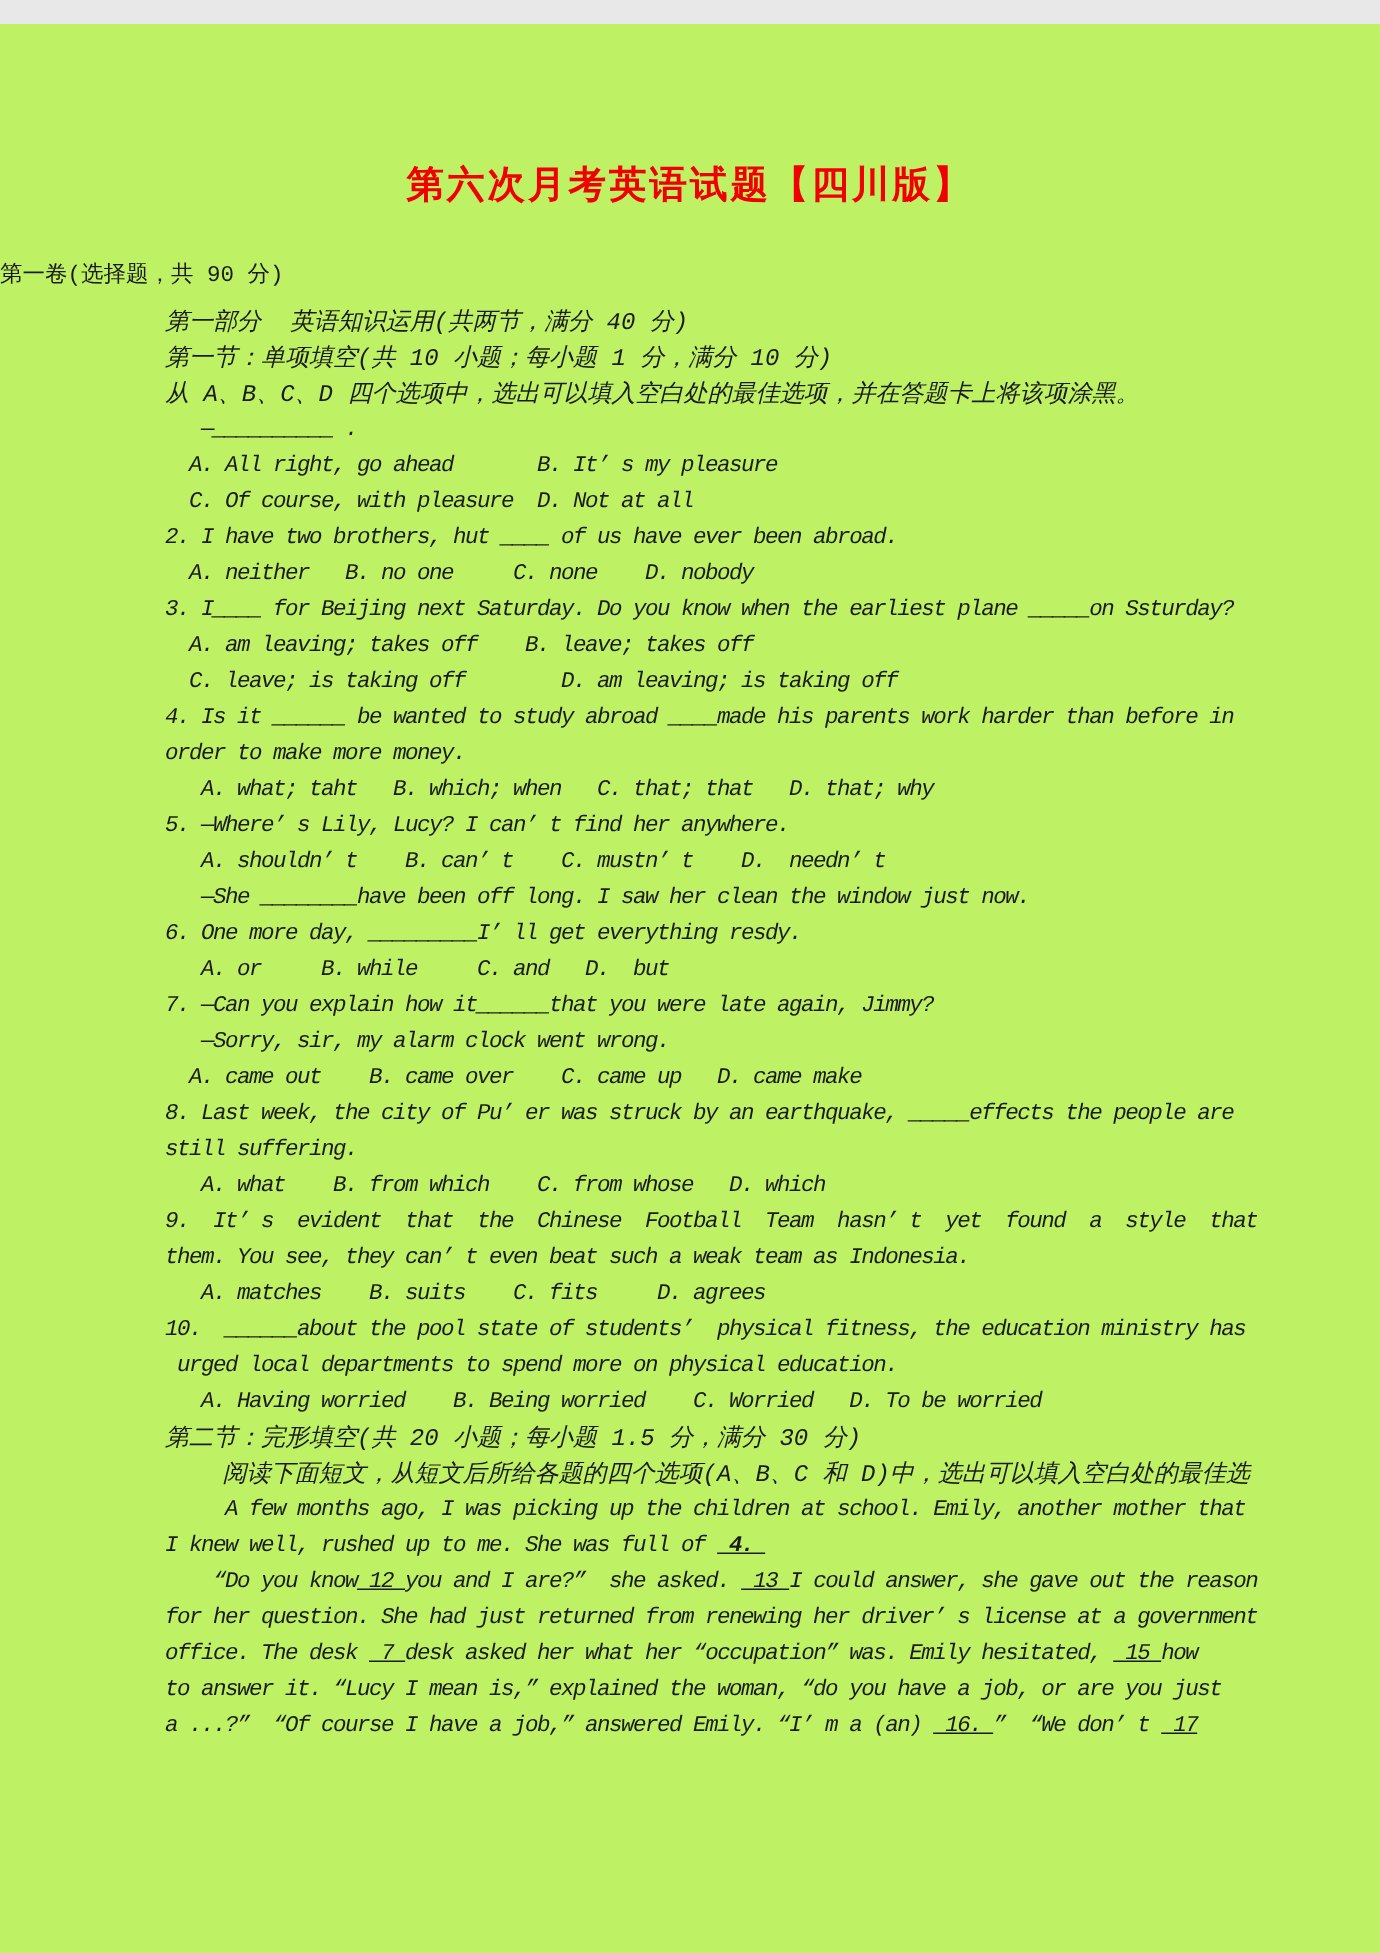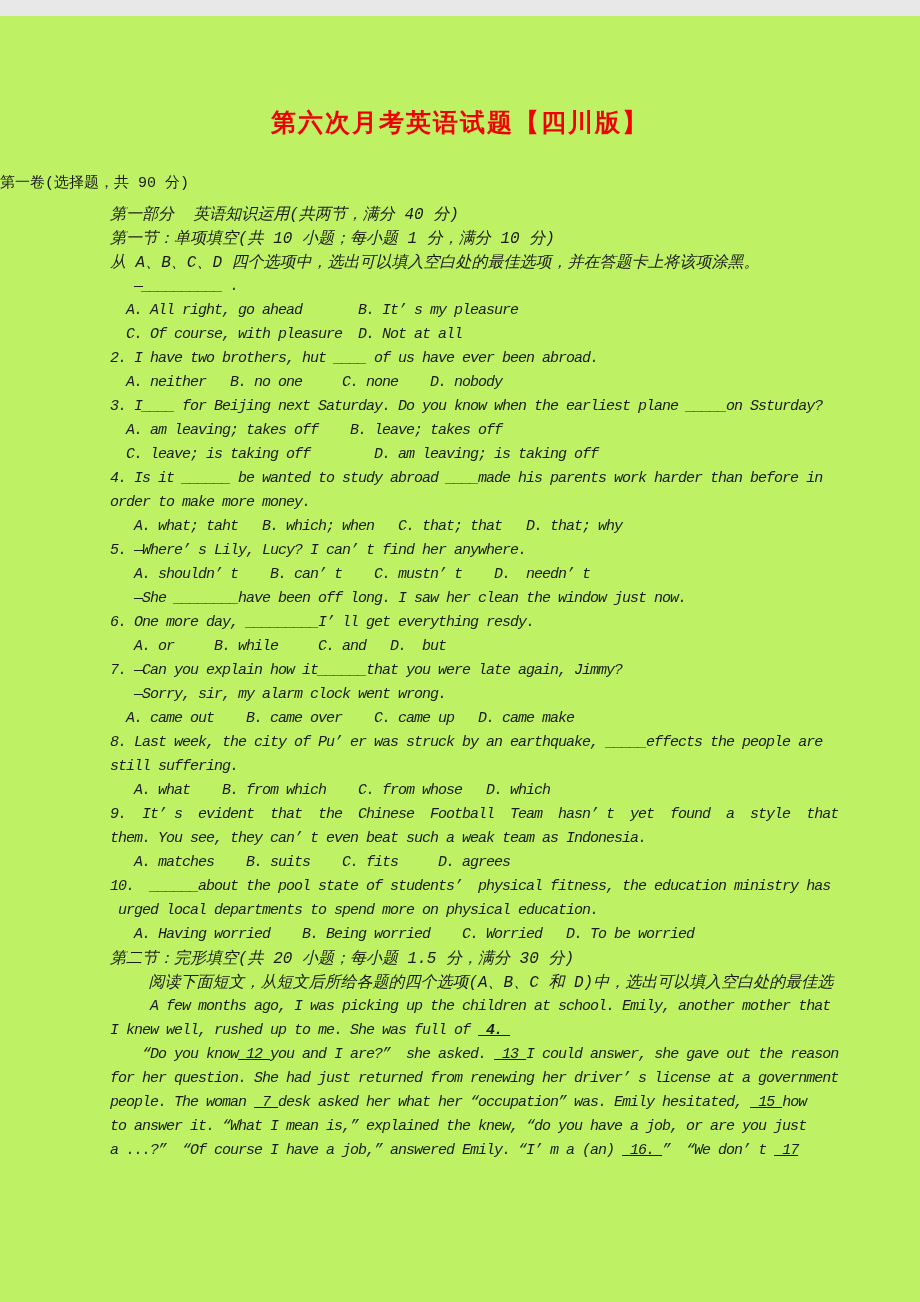--- a/index.html
+++ b/index.html
@@ -85,17 +85,17 @@
       <div class="line">   A. matches    B. suits    C. fits     D. agrees</div>
       <div class="line">10.  ______about the pool state of students’  physical fitness, the education ministry has</div>
       <div class="line"> urged local departments to spend more on physical education.</div>
       <div class="line">   A. Having worried    B. Being worried    C. Worried   D. To be worried</div>
       <div class="line cjk">第二节：完形填空(共 20 小题；每小题 1.5 分，满分 30 分)</div>
       <div class="line cjk">    阅读下面短文，从短文后所给各题的四个选项(A、B、C 和 D)中，选出可以填入空白处的最佳选</div>
       <div class="line">     A few months ago, I was picking up the children at school. Emily, another mother that</div>
       <div class="line"><span>I knew well, rushed up to me. She was full of </span><span class="seg-u seg-b"> 4. </span></div>
       <div class="line"><span>    “Do you know</span><span class="seg-u"> 12 </span><span>you and I are?”  she asked. </span><span class="seg-u"> 13 </span><span>I could answer, she gave out the reason</span></div>
       <div class="line">for her question. She had just returned from renewing her driver’ s license at a government</div>
-      <div class="line"><span>people. The woman </span><span class="seg-u"> 7 </span><span>desk asked her what her “occupation” was. Emily hesitated, </span><span class="seg-u"> 15 </span><span>how</span></div>
-      <div class="line">to answer it. “What I mean is,” explained the knew, “do you have a job, or are you just</div>
+      <div class="line"><span>office. The desk </span><span class="seg-u"> 7 </span><span>desk asked her what her “occupation” was. Emily hesitated, </span><span class="seg-u"> 15 </span><span>how</span></div>
+      <div class="line">to answer it. “Lucy I mean is,” explained the woman, “do you have a job, or are you just</div>
       <div class="line"><span>a ...?”  “Of course I have a job,” answered Emily. “I’ m a (an) </span><span class="seg-u"> 16. </span><span>”  “We don’ t </span><span class="seg-u"> 17</span></div>
     </div>
 </div>
 
 </body></html>

